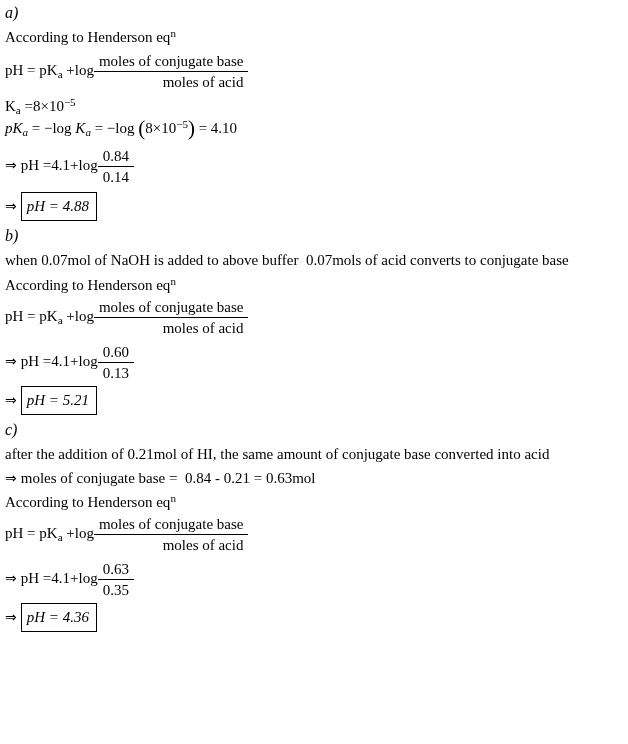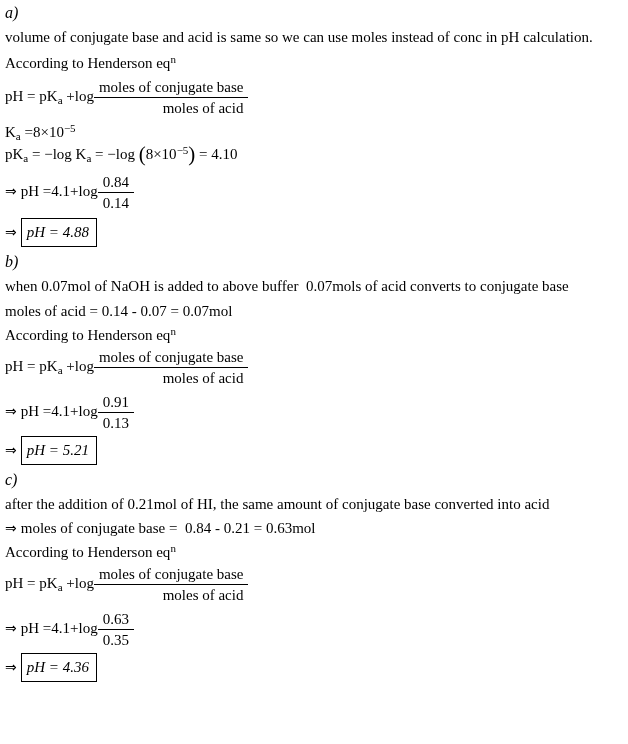--- a/index.html
+++ b/index.html
@@ -19,21 +19,21 @@
     font-family: "Liberation Serif", "DejaVu Serif", serif;
     font-size: 15px;
     line-height: 18px;
   }
   .line { white-space: pre-wrap; }
   .part-label {
     font-style: italic;
     font-size: 16px;
     margin-bottom: 6px;
   }
-  .it { }
+  .it { font-style: italic; }
   .mb4  { margin-bottom: 4px; }
   .mb6  { margin-bottom: 6px; }
   .mb7  { margin-bottom: 7px; }
   .mb8  { margin-bottom: 8px; }
   .mb10 { margin-bottom: 10px; }
   sub {
     font-size: 11px;
     line-height: 0;
     vertical-align: -3px;
   }
@@ -76,46 +76,44 @@
   }
   .eq { line-height: 19px; }
 </style>
 </head>
 <body>
 
 <div class="doc">
 
   <div class="line part-label">a)</div>
 
-  <div class="line mb8">volume of conjugate base and acid is same so we can use moles instead of conc in pH calculation.</div>
 
   <div class="line mb6"><span>According to Henderson eq</span><sup>n</sup></div>
 
   <div class="line eq mb6"><span>pH = pK</span><sub>a</sub><span> +log</span><span class="frac"><span class="num">moles of conjugate base</span><span class="den">moles of acid</span></span></div>
 
   <div class="line mb4"><span>K</span><sub>a</sub><span> =8×10</span><sup>−5</sup></div>
 
   <div class="line mb10"><span class="it">pK</span><sub class="it">a</sub><span> = −log </span><span class="it">K</span><sub class="it">a</sub><span> = −log </span><span class="bigparen">(</span><span>8×10</span><sup>−5</sup><span class="bigparen">)</span><span> = 4.10</span></div>
 
   <div class="line eq mb6"><span class="arrow">⇒</span><span>pH =4.1+log</span><span class="frac"><span class="num">0.84</span><span class="den">0.14</span></span></div>
 
   <div class="line result mb6"><span class="arrow">⇒</span><span class="boxed">pH = 4.88</span></div>
 
   <div class="line part-label">b)</div>
 
   <div class="line mb7">when 0.07mol of NaOH is added to above buffer  0.07mols of acid converts to conjugate base</div>
 
 
-  <div class="line mb6">moles of acid = 0.14 - 0.07 = 0.07mol</div>
 
   <div class="line mb4"><span>According to Henderson eq</span><sup>n</sup></div>
 
   <div class="line eq mb6"><span>pH = pK</span><sub>a</sub><span> +log</span><span class="frac"><span class="num">moles of conjugate base</span><span class="den">moles of acid</span></span></div>
 
-  <div class="line eq mb4"><span class="arrow">⇒</span><span>pH =4.1+log</span><span class="frac"><span class="num">0.91</span><span class="den">0.13</span></span></div>
+  <div class="line eq mb4"><span class="arrow">⇒</span><span>pH =4.1+log</span><span class="frac"><span class="num">0.60</span><span class="den">0.13</span></span></div>
 
   <div class="line result mb6"><span class="arrow">⇒</span><span class="boxed">pH = 5.21</span></div>
 
   <div class="line part-label">c)</div>
 
   <div class="line mb6">after the addition of 0.21mol of HI, the same amount of conjugate base converted into acid</div>
 
   <div class="line mb6"><span class="arrow">⇒</span><span>moles of conjugate base =  0.84 - 0.21 = 0.63mol</span></div>
 
 

